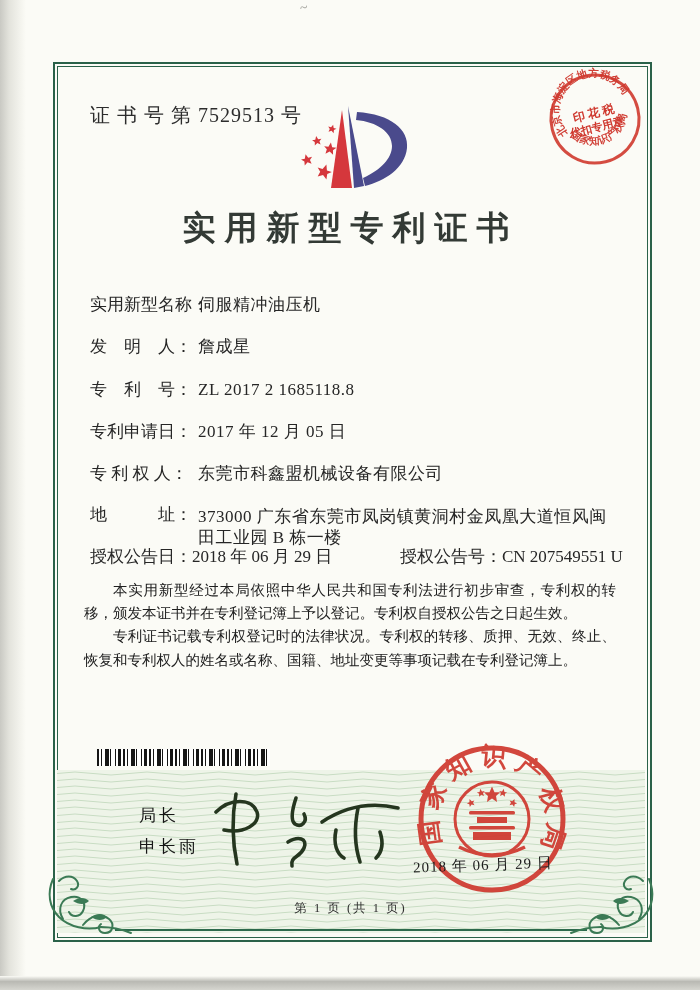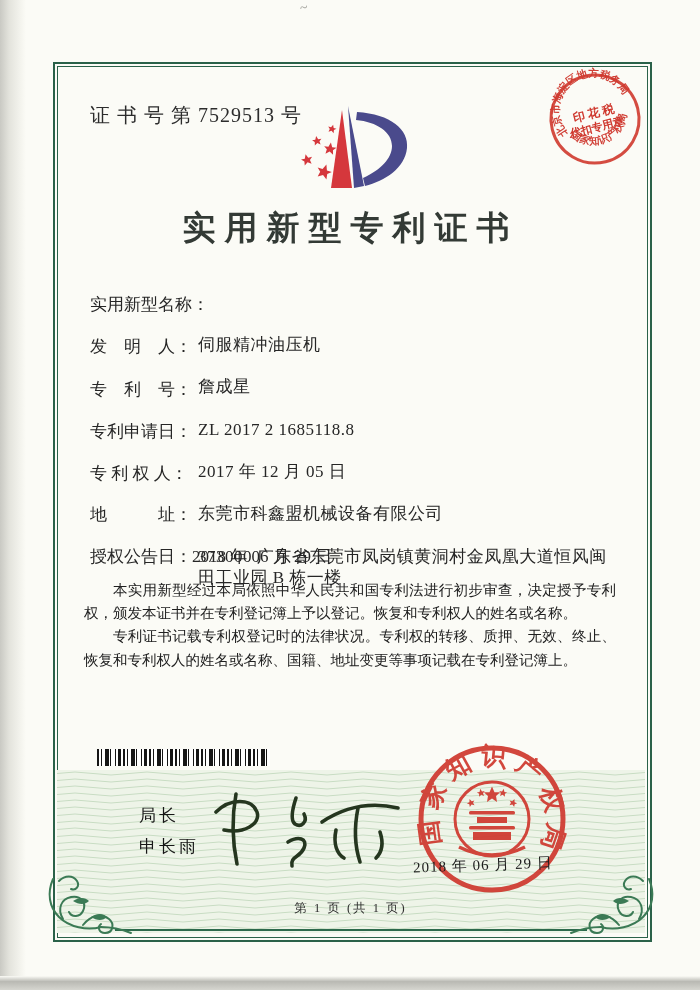--- a/index.html
+++ b/index.html
@@ -18,21 +18,21 @@
   .cert-no{position:absolute;left:90px;top:102px;font-size:20px;color:#2c2c2c;letter-spacing:1px;}
   .logo{position:absolute;left:293px;top:100px;}
   .title{position:absolute;left:53px;top:206px;width:595px;text-align:center;
     font-size:33px;color:#333a35;letter-spacing:9px;font-weight:700;}
   
   .seal-top{position:absolute;left:536px;top:60px;}
   
   .rows{position:absolute;left:90px;top:0;width:525px;}
   .frow{position:absolute;left:0;display:flex;font-size:17px;color:#262626;line-height:17px;}
   .flabel{white-space:pre;width:108px;flex:0 0 auto;}
-  .fvalue{letter-spacing:0.5px;margin-top:40px;}
+  .fvalue{letter-spacing:0.5px;}
   .addr-val{width:420px;line-height:21px;}
   .grant-right{position:absolute;left:310px;top:0;white-space:pre;}
   
   .paras{position:absolute;left:84px;top:579px;width:532px;font-size:14.5px;color:#202020;
     line-height:23.2px;text-align:justify;}
   .paras p{margin:0;text-indent:2em;}
   
   .barcode{position:absolute;left:97px;top:749px;width:173px;height:17px;
     background:repeating-linear-gradient(90deg,
       #161616 0 2px,#fff 2px 4px,#161616 4px 5px,#fff 5px 8px,
@@ -126,25 +126,26 @@
       <span class="flabel">专 利 权 人：</span>
       <span class="fvalue">东莞市科鑫盟机械设备有限公司</span>
     </div>
     <div class="frow" style="top:506px">
       <span class="flabel">地　　　址：</span>
       <span class="fvalue addr-val">373000 广东省东莞市凤岗镇黄洞村金凤凰大道恒风闽田工业园 B 栋一楼</span>
     </div>
     <div class="frow" style="top:548px;width:525px">
       <span style="white-space:pre">授权公告日：</span>
         <span>2018 年 06 月 29 日</span>
+      <span class="grant-right"><span>授权公告号：</span><span>CN 207549551 U</span></span>
     </div>
   </div>
 
   <div class="paras">
-    <p>本实用新型经过本局依照中华人民共和国专利法进行初步审查，决定授予专利权，颁发本证书并在专利登记簿上予以登记。恢复和专利权人的姓名或名称。</p>
+    <p>本实用新型经过本局依照中华人民共和国专利法进行初步审查，专利权的转移，颁发本证书并在专利登记簿上予以登记。专利权自授权公告之日起生效。</p>
     <p>专利证书记载专利权登记时的法律状况。专利权的转移、质押、无效、终止、恢复和专利权人的姓名或名称、国籍、地址变更等事项记载在专利登记簿上。</p>
   </div>
 
   <div class="barcode"></div>
 
   <div class="band">
     <svg class="waves" width="588" height="163">
       <defs>
         <pattern id="wav" width="72" height="7" patternUnits="userSpaceOnUse">
           <path d="M0 3.5 Q18 0.5 36 3.5 T72 3.5" fill="none" stroke="#c8dcc3" stroke-width="1"></path>

